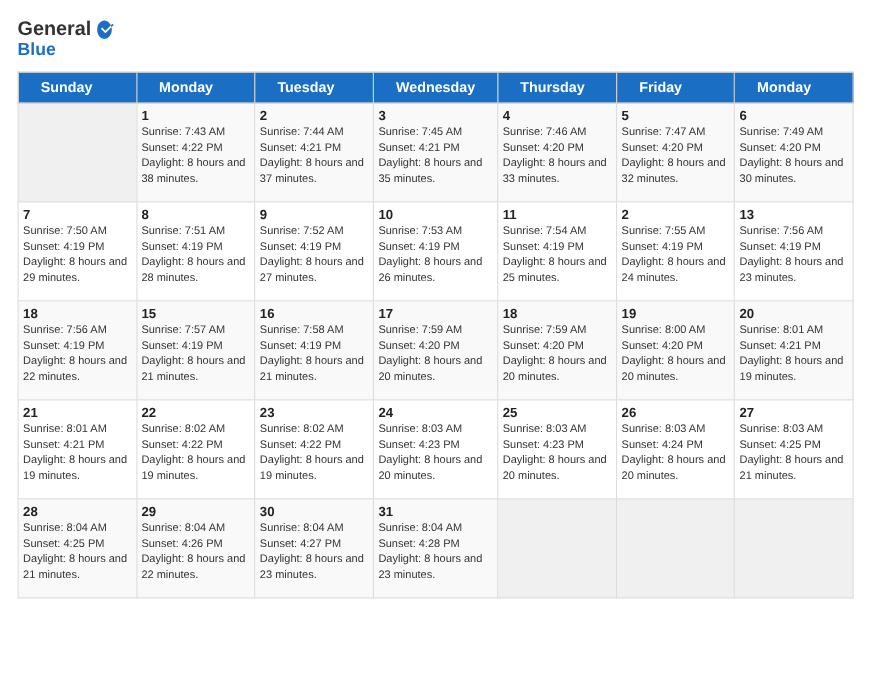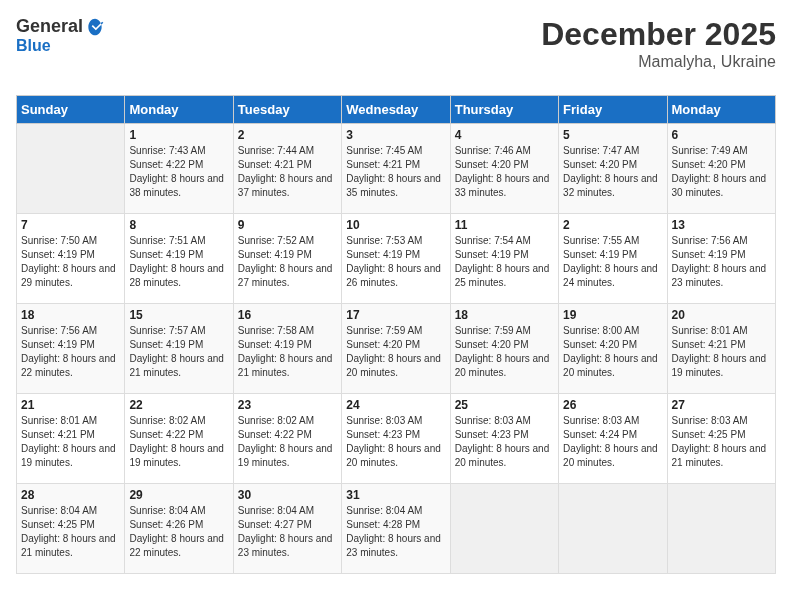--- a/index.html
+++ b/index.html
@@ -7,21 +7,21 @@
       font-family: Arial, sans-serif;
       background: #fff;
       width: 792px;
       min-height: 612px;
       padding: 16px;
     }
     .header {
       display: flex;
       justify-content: space-between;
       align-items: flex-start;
-      margin-bottom: 24px;
+      margin-bottom: 10px;
     }
     .logo {
       display: flex;
       flex-direction: column;
       align-items: flex-start;
     }
     .logo-text {
       display: flex;
       align-items: center;
     }
@@ -53,21 +53,21 @@
       color: #555;
     }
     table {
       width: 100%;
       border-collapse: collapse;
       font-size: 11px;
     }
     thead tr th {
       background-color: #1a6fc4;
       color: #fff;
-      padding: 6px 4px;
+      padding: 6px 20px;
       text-align: left;
       font-size: 13px;
       font-weight: bold;
       border: 1px solid #ccc;
     }
     tbody tr td {
       border: 1px solid #ddd;
       vertical-align: top;
       padding: 4px;
       width: calc(100% / 7);
@@ -101,24 +101,20 @@
 <div class="header">
   <div class="logo">
     <div class="logo-text">
       <span class="logo-general">General</span>
       <svg class="logo-icon" viewBox="0 0 24 24" fill="#1a6fc4">
         <path d="M12 2C8 2 4 6 4 12s4 10 8 10 8-4.5 8-10S16 2 12 2zm1 14l-5-5 1.4-1.4L13 13.2l7.6-7.6L22 7l-9 9z"></path>
       </svg>
     </div>
     <span class="logo-blue">Blue</span>
   </div>
-  <div class="title-block">
-    <div class="month-title">December 2025</div>
-    <div class="location-title">Mamalyha, Ukraine</div>
-  </div>
 </div>
 
 <table>
   <thead>
     <tr>
     <th>Sunday</th>
         <th>Monday</th>
         <th>Tuesday</th>
         <th>Wednesday</th>
         <th>Thursday</th>

